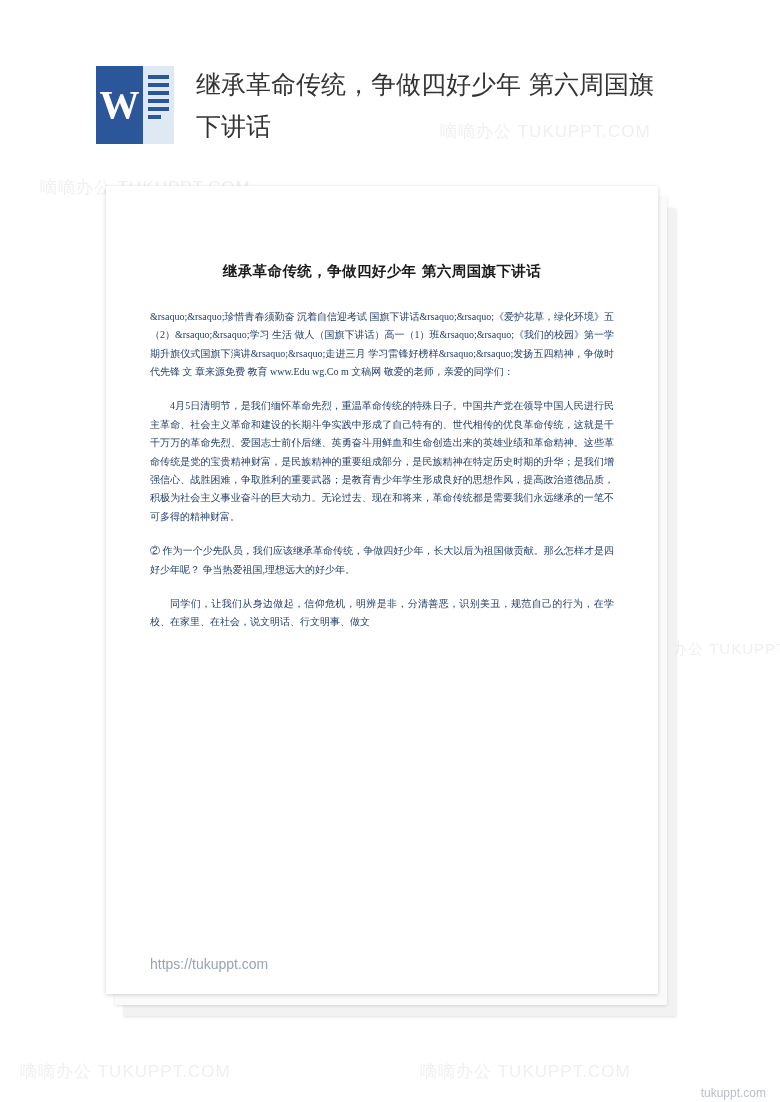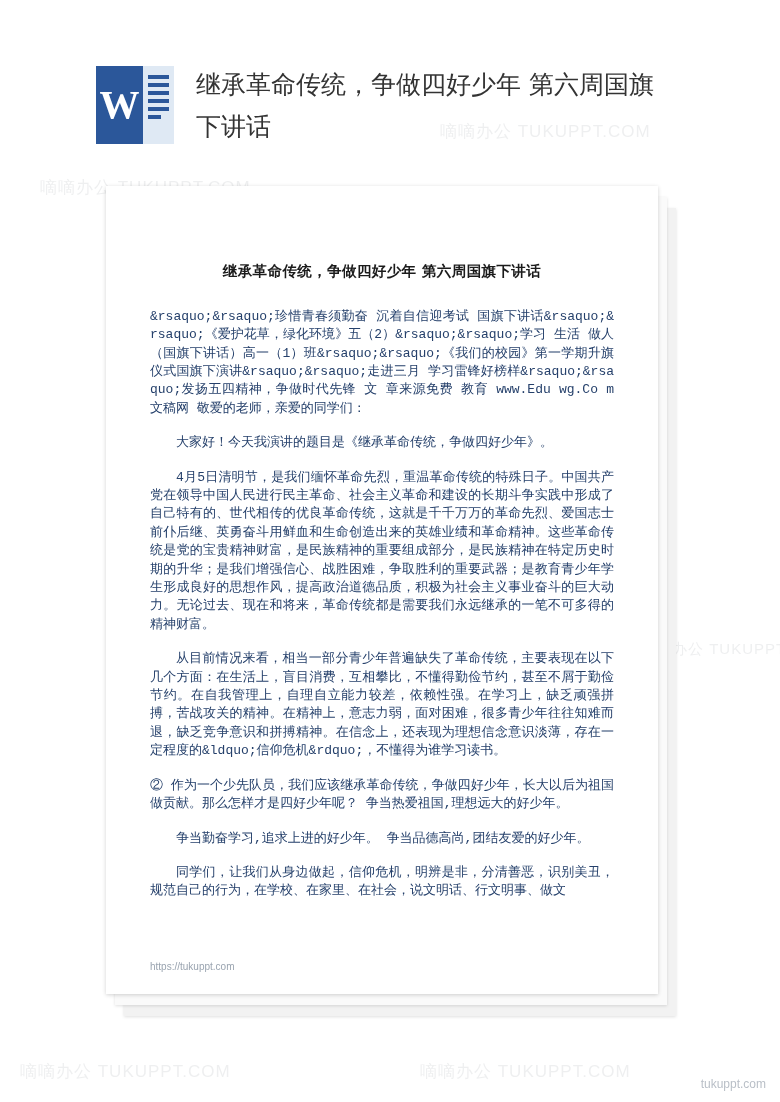--- a/index.html
+++ b/index.html
@@ -121,39 +121,39 @@
     font-family: "DejaVu Serif", serif;
     font-size: 14.5px;
     color: #1b1b1b;
     font-weight: bold;
     letter-spacing: 0.4px;
     margin: 14px 0 26px 0;
     line-height: 1.5;
   }
 
   .body-p {
-    font-family: Liberation Mono, monospace;
-    font-size: 13px;
+    font-family: Liberation Serif, serif;
+    font-size: 10px;
     line-height: 18.4px;
     color: #25406b;
     text-align: justify;
     text-justify: inter-ideograph;
     margin: 16px 0 11px 0;
     text-indent: 2em;
     word-break: break-all;
   }
   .body-p.noindent { text-indent: 0; }
   .body-p.tight { margin-bottom: 4px; }
 
   .footer-link {
     position: absolute;
     left: 44px;
     bottom: 22px;
     font-family: "Liberation Sans", sans-serif;
-    font-size: 10px;
+    font-size: 14px;
     color: #9aa4b0;
     margin-top: 48px;
   }
 
   
   .wm {
     position: absolute;
     color: rgba(120,128,140,0.13);
     font-size: 15px;
     font-family: "Liberation Sans", sans-serif;
@@ -161,21 +161,21 @@
     transform: rotate(0deg);
     letter-spacing: 1px;
     pointer-events: none;
     user-select: none;
   }
   .wm.big { font-size: 17px; }
 
   .bottom-brand {
     position: absolute;
     right: 14px;
-    bottom: 11px;
+    bottom: 2px;
     font-size: 12px;
     color: #b9bfc7;
     font-family: "Liberation Sans", sans-serif;
   }
 </style>
 </head>
 <body>
 
 <div class="wm big" style="left:40px; top:176px;">嘀嘀办公 TUKUPPT.COM</div>
 <div class="wm big" style="left:440px; top:120px;">嘀嘀办公 TUKUPPT.COM</div>
@@ -202,24 +202,21 @@
 </div>
 
 <div class="paper-stack">
   <div class="paper-shadow-2"></div>
   <div class="paper-shadow-1"></div>
 
   <div class="paper">
     <div class="page-heading">继承革命传统，争做四好少年 第六周国旗下讲话</div>
 
     <p class="body-p noindent">&amp;rsaquo;&amp;rsaquo;珍惜青春须勤奋 沉着自信迎考试 国旗下讲话&amp;rsaquo;&amp;rsaquo;《爱护花草，绿化环境》五（2）&amp;rsaquo;&amp;rsaquo;学习 生活 做人（国旗下讲话）高一（1）班&amp;rsaquo;&amp;rsaquo;《我们的校园》第一学期升旗仪式国旗下演讲&amp;rsaquo;&amp;rsaquo;走进三月 学习雷锋好榜样&amp;rsaquo;&amp;rsaquo;发扬五四精神，争做时代先锋          文 章来源免费 教育 www.Edu wg.Co m 文稿网 敬爱的老师，亲爱的同学们：</p>
-    <p class="body-p">大家好！今天我演讲的题目是《继承革命传统，争做四好少年》。</p>
     <p class="body-p">4月5日清明节，是我们缅怀革命先烈，重温革命传统的特殊日子。中国共产党在领导中国人民进行民主革命、社会主义革命和建设的长期斗争实践中形成了自己特有的、世代相传的优良革命传统，这就是千千万万的革命先烈、爱国志士前仆后继、英勇奋斗用鲜血和生命创造出来的英雄业绩和革命精神。这些革命传统是党的宝贵精神财富，是民族精神的重要组成部分，是民族精神在特定历史时期的升华；是我们增强信心、战胜困难，争取胜利的重要武器；是教育青少年学生形成良好的思想作风，提高政治道德品质，积极为社会主义事业奋斗的巨大动力。无论过去、现在和将来，革命传统都是需要我们永远继承的一笔不可多得的精神财富。</p>
-    <p class="body-p">从目前情况来看，相当一部分青少年普遍缺失了革命传统，主要表现在以下几个方面：在生活上，盲目消费，互相攀比，不懂得勤俭节约，甚至不屑于勤俭节约。在自我管理上，自理自立能力较差，依赖性强。在学习上，缺乏顽强拼搏，苦战攻关的精神。在精神上，意志力弱，面对困难，很多青少年往往知难而退，缺乏竞争意识和拼搏精神。在信念上，还表现为理想信念意识淡薄，存在一定程度的&amp;ldquo;信仰危机&amp;rdquo;，不懂得为谁学习读书。</p>
     <p class="body-p noindent">② 作为一个少先队员，我们应该继承革命传统，争做四好少年，长大以后为祖国做贡献。那么怎样才是四好少年呢？  争当热爱祖国,理想远大的好少年。</p>
-    <p class="body-p tight">争当勤奋学习,追求上进的好少年。   争当品德高尚,团结友爱的好少年。</p>
     <p class="body-p">同学们，让我们从身边做起，信仰危机，明辨是非，分清善恶，识别美丑，规范自己的行为，在学校、在家里、在社会，说文明话、行文明事、做文</p>
 
     <div class="footer-link">https://tukuppt.com</div>
   </div>
 </div>
 
 <div class="bottom-brand">tukuppt.com</div>
 
 </body></html>

